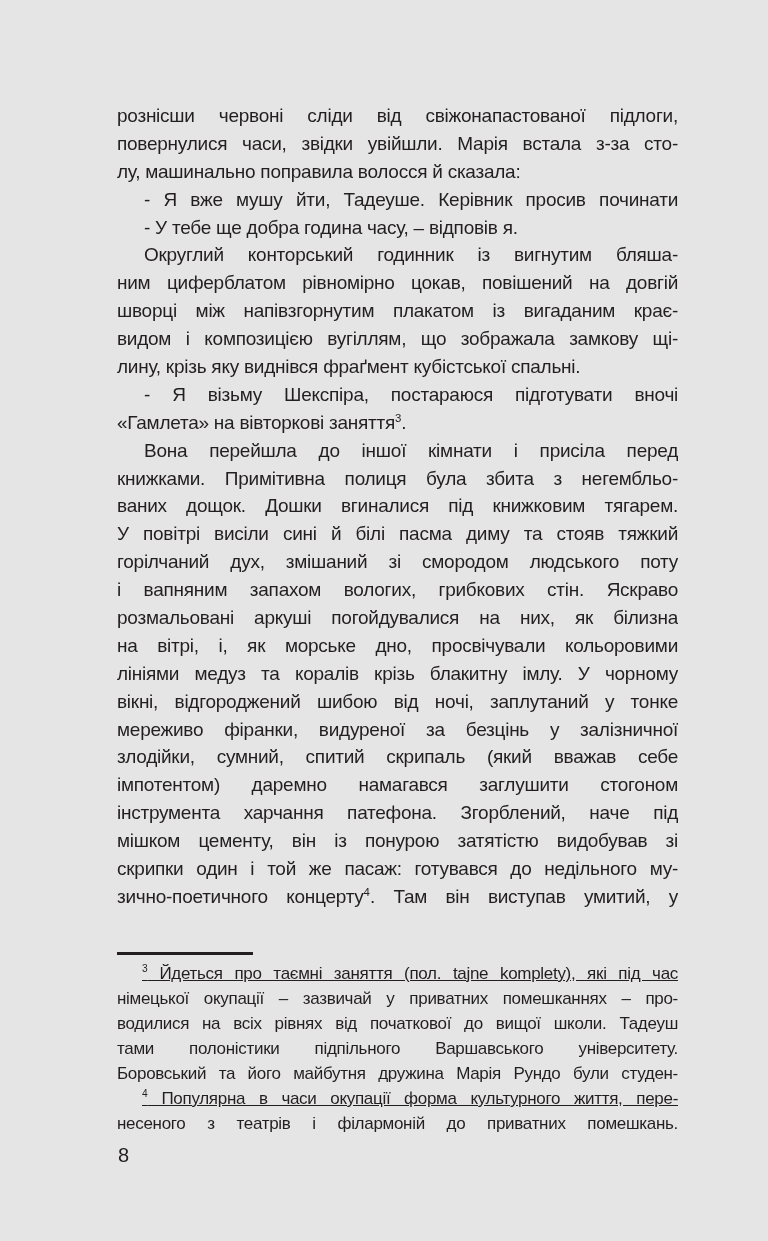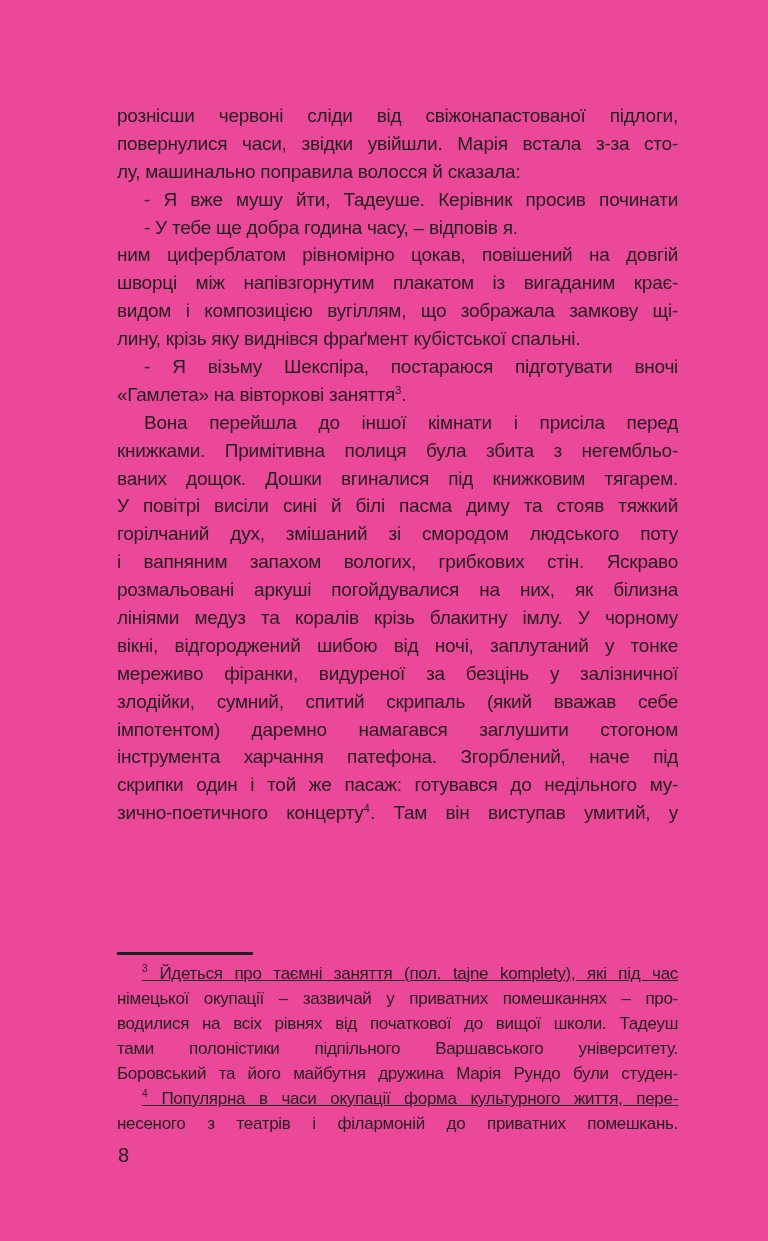--- a/index.html
+++ b/index.html
@@ -4,21 +4,21 @@
 <style>
   html, body { margin: 0; padding: 0; }
   body {
     width: 768px; height: 1241px;
     background: #ffffff;
     font-family: "Liberation Sans", "DejaVu Sans", sans-serif;
     color: #231f20;
     position: relative;
     overflow: hidden;
   }
-  .page { position: absolute; inset: 0; background: #ec4899; }
+  .page { position: absolute; inset: 0; background: #e5e5e5; }
 
   .body-text {
     position: absolute;
     left: 117px; top: 102px; width: 561px;
   }
   .body-text .line {
     font-size: 19px;
     line-height: 27.9px;
     height: 27.9px;
     letter-spacing: -0.25px;
@@ -81,43 +81,46 @@
         <div class="line">повернулися часи, звідки увійшли. Марія встала з-за сто-</div>
         <div class="line last">лу, машинально поправила волосся й сказала:</div>
       </div>
       <div class="paragraph">
         <div class="line indent">- Я вже мушу йти, Тадеуше. Керівник просив починати</div>
       </div>
       <div class="paragraph">
         <div class="line indent last">- У тебе ще добра година часу, – відповів я.</div>
       </div>
       <div class="paragraph">
+        <div class="line indent">Округлий конторський годинник із вигнутим бляша-</div>
         <div class="line">ним циферблатом рівномірно цокав, повішений на довгій</div>
         <div class="line">шворці між напівзгорнутим плакатом із вигаданим крає-</div>
         <div class="line">видом і композицією вугіллям, що зображала замкову щі-</div>
         <div class="line last">лину, крізь яку виднівся фраґмент кубістської спальні.</div>
       </div>
       <div class="paragraph">
         <div class="line indent">- Я візьму Шекспіра, постараюся підготувати вночі</div>
         <div class="line last">«Гамлета» на вівторкові заняття<sup>3</sup>.</div>
       </div>
       <div class="paragraph">
         <div class="line indent">Вона перейшла до іншої кімнати і присіла перед</div>
         <div class="line">книжками. Примітивна полиця була збита з негембльо-</div>
         <div class="line">ваних дощок. Дошки вгиналися під книжковим тягарем.</div>
         <div class="line">У повітрі висіли сині й білі пасма диму та стояв тяжкий</div>
         <div class="line">горілчаний дух, змішаний зі смородом людського поту</div>
         <div class="line">і вапняним запахом вологих, грибкових стін. Яскраво</div>
         <div class="line">розмальовані аркуші погойдувалися на них, як білизна</div>
+        <div class="line">на вітрі, і, як морське дно, просвічували кольоровими</div>
         <div class="line">лініями медуз та коралів крізь блакитну імлу. У чорному</div>
         <div class="line">вікні, відгороджений шибою від ночі, заплутаний у тонке</div>
         <div class="line">мереживо фіранки, видуреної за безцінь у залізничної</div>
         <div class="line">злодійки, сумний, спитий скрипаль (який вважав себе</div>
         <div class="line">імпотентом) даремно намагався заглушити стогоном</div>
         <div class="line">інструмента харчання патефона. Згорблений, наче під</div>
+        <div class="line">мішком цементу, він із понурою затятістю видобував зі</div>
         <div class="line">скрипки один і той же пасаж: готувався до недільного му-</div>
         <div class="line">зично-поетичного концерту<sup>4</sup>. Там він виступав умитий, у</div>
       </div>
     </div>
   <div class="footnote-rule"></div>
   <div class="footnotes">
       <div class="footnote">
         <div class="line indent"><sup>3</sup> Йдеться про таємні заняття (пол. tajne komplety), які під час</div>
         <div class="line">німецької окупації – зазвичай у приватних помешканнях – про-</div>
         <div class="line">водилися на всіх рівнях від початкової до вищої школи. Тадеуш</div>

